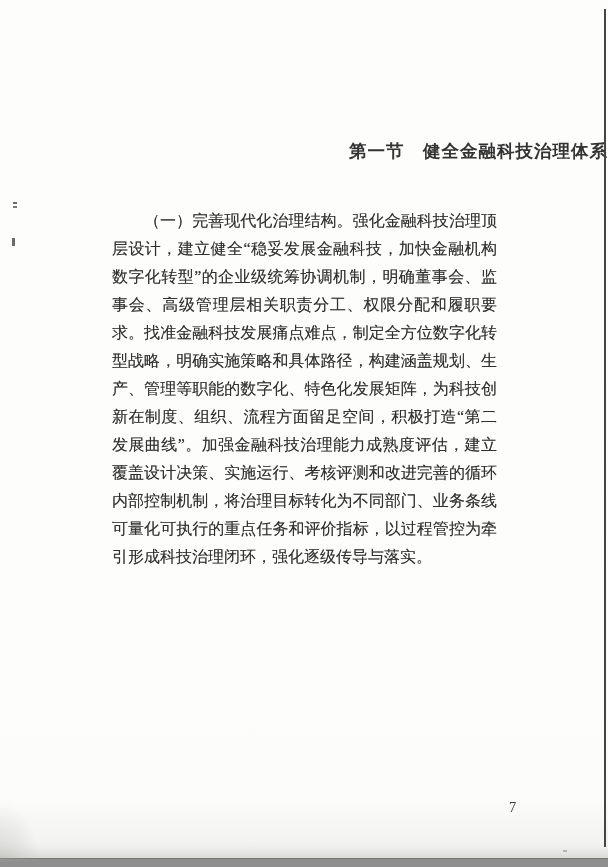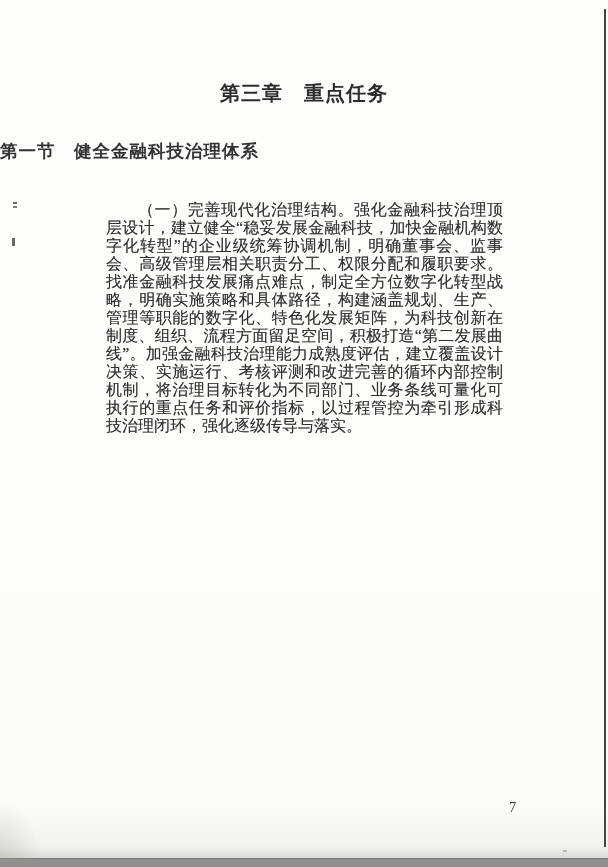--- a/index.html
+++ b/index.html
@@ -28,37 +28,37 @@
     font-weight: 700;
     letter-spacing: 1px;
     color: #2c2c2c;
   }
   .section-title {
     position: absolute;
     top: 139px;
     left: 0;
     width: 100%;
     margin: 0;
-    text-align: left;
+    text-align: right;
     font-family: "Liberation Serif", "DejaVu Serif", serif;
     font-size: 17.5px;
     font-weight: 700;
     letter-spacing: 1px;
     color: #333333;
   }
   .content {
     position: absolute;
     top: 191px;
     left: 96px;
     width: 417px;
   }
   .content p {
-    margin: 10px;
+    margin: 16px;
     font-size: 16px;
-    line-height: 18px;
+    line-height: 28px;
     text-align: justify;
     text-justify: inter-character;
     text-indent: 2em;
     color: #303030;
     text-shadow: 0 0 0.4px rgba(40,40,40,0.45);
   }
   .page-number {
     position: absolute;
     top: 799px;
     left: 509px;
@@ -105,21 +105,20 @@
   }
   .speck-a { left: 13px; top: 202px; width: 4px; height: 2px; box-shadow: 0 4px 0 0 #7a7a7a; }
   .speck-b { left: 12px; top: 238px; width: 3px; height: 8px; }
   .speck-c { left: 563px; top: 850px; width: 4px; height: 2px; background: #b5b5b2; }
 </style>
 </head>
 <body>
 
 <div class="scan-page">
 
-  <h1 class="chapter-title">第三章　重点任务</h1>
 
   <h2 class="section-title">第一节　健全金融科技治理体系</h2>
 
   <div class="content">
     <p>（一）完善现代化治理结构。强化金融科技治理顶层设计，建立健全“稳妥发展金融科技，加快金融机构数字化转型”的企业级统筹协调机制，明确董事会、监事会、高级管理层相关职责分工、权限分配和履职要求。找准金融科技发展痛点难点，制定全方位数字化转型战略，明确实施策略和具体路径，构建涵盖规划、生产、管理等职能的数字化、特色化发展矩阵，为科技创新在制度、组织、流程方面留足空间，积极打造“第二发展曲线”。加强金融科技治理能力成熟度评估，建立覆盖设计决策、实施运行、考核评测和改进完善的循环内部控制机制，将治理目标转化为不同部门、业务条线可量化可执行的重点任务和评价指标，以过程管控为牵引形成科技治理闭环，强化逐级传导与落实。</p>
   </div>
 
   <div class="page-number">7</div>
 
   <div class="scan-line-right"></div>

